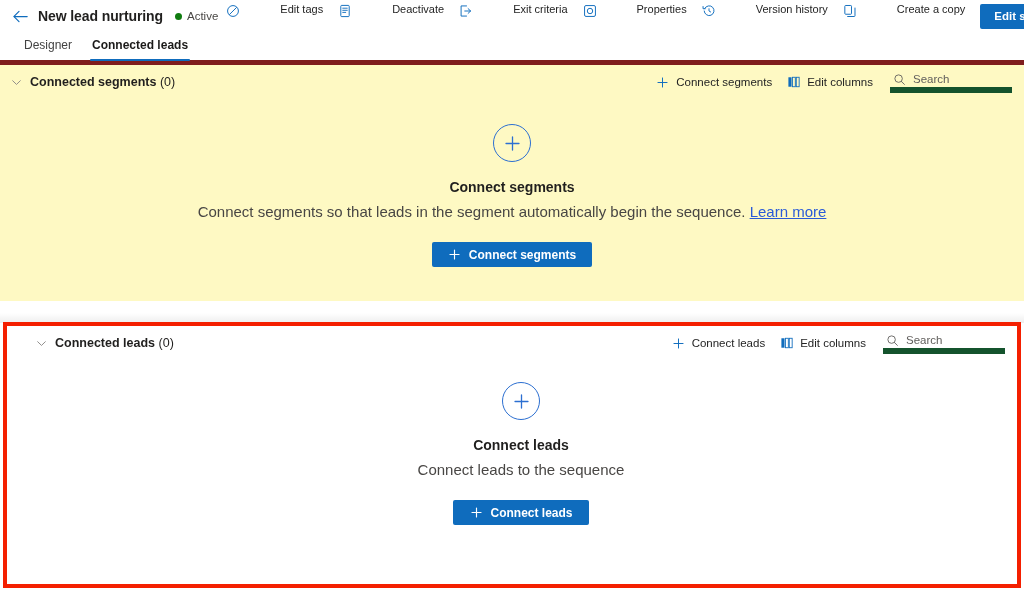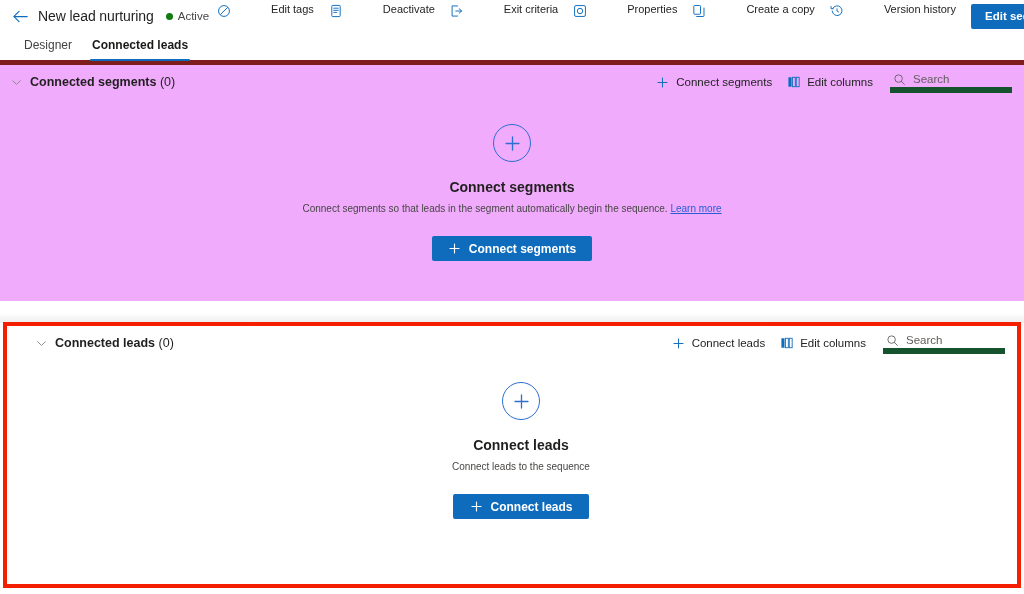--- a/index.html
+++ b/index.html
@@ -36,21 +36,21 @@
     display: flex;
     align-items: center;
     justify-content: center;
     color: #0f6cbd;
     cursor: pointer;
     flex: 0 0 auto;
   }
 
   .title {
     font-size: 14px;
-    font-weight: normal;
+    font-weight: bold;
     color: #201f1e;
     margin-left: 6px;
     letter-spacing: -0.1px;
     white-space: nowrap;
   }
 
   .status {
     display: flex;
     align-items: center;
     margin-left: 12px;
@@ -145,21 +145,21 @@
     right: 8px;
     bottom: -1px;
     height: 2px;
     background: #0f6cbd;
     border-radius: 1px;
   }
 
   
   .section {
     position: relative;
-    background: #f0abfc;
+    background: #fef9c3;
   }
 
   .section-segments { height: 236px; }
 
   .section-head {
     display: flex;
     align-items: center;
     height: 34px;
     padding: 0 12px 0 0;
   }
@@ -258,21 +258,21 @@
     justify-content: center;
     margin-bottom: 17px;
   }
   .empty-title {
     font-size: 14px;
     font-weight: bold;
     color: #201f1e;
     margin-bottom: 8px;
   }
   .empty-desc {
-    font-size: 10px;
+    font-size: 15px;
     color: #484644;
     margin-bottom: 22px;
     text-align: left;
   }
   .empty-desc a {
     color: #2a5bd7;
     text-decoration: underline;
   }
   .empty-btn {
     background: #0f6cbd;
@@ -386,36 +386,36 @@
             <rect x="1.8" y="1.8" width="12.4" height="12.4" rx="1.6" stroke="currentColor" stroke-width="1.1"></rect>
             <circle cx="8" cy="8" r="3.1" stroke="currentColor" stroke-width="1.1"></circle>
           </svg>
         </span>
         <span>Properties</span>
       </div>
 
       <div class="cmd">
         <span class="ic">
           <svg width="14" height="14" viewBox="0 0 16 16" fill="none" aria-hidden="true">
-            <rect x="2.1" y="1.7" width="7.6" height="10" rx="0.9" stroke="currentColor" stroke-width="1.1"></rect>
-            <path d="M5.3 14.3h7.5a.9.9 0 0 0 .9-.9V4.6" stroke="currentColor" stroke-width="1.1" stroke-linecap="round" stroke-linejoin="round"></path>
-          </svg>
-        </span>
-        <span>Create a copy</span>
-      </div>
-
-      <div class="cmd">
-        <span class="ic">
-          <svg width="14" height="14" viewBox="0 0 16 16" fill="none" aria-hidden="true">
             <path d="M3.1 5.1A5.6 5.6 0 1 1 2.5 8" stroke="currentColor" stroke-width="1.1" stroke-linecap="round"></path>
             <path d="M1.2 2.9v2.5h2.5" stroke="currentColor" stroke-width="1.1" stroke-linecap="round" stroke-linejoin="round"></path>
             <path d="M8 5.4V8l1.9 1.1" stroke="currentColor" stroke-width="1.05" stroke-linecap="round" stroke-linejoin="round"></path>
           </svg>
         </span>
         <span>Version history</span>
+      </div>
+
+      <div class="cmd">
+        <span class="ic">
+          <svg width="14" height="14" viewBox="0 0 16 16" fill="none" aria-hidden="true">
+            <rect x="2.1" y="1.7" width="7.6" height="10" rx="0.9" stroke="currentColor" stroke-width="1.1"></rect>
+            <path d="M5.3 14.3h7.5a.9.9 0 0 0 .9-.9V4.6" stroke="currentColor" stroke-width="1.1" stroke-linecap="round" stroke-linejoin="round"></path>
+          </svg>
+        </span>
+        <span>Create a copy</span>
       </div>
 
       <button class="primary-btn">Edit sequence</button>
     </div>
   </div>
 
   <div class="tabs">
     <div class="tab">Designer</div>
     <div class="tab active">Connected leads</div>
   </div>

